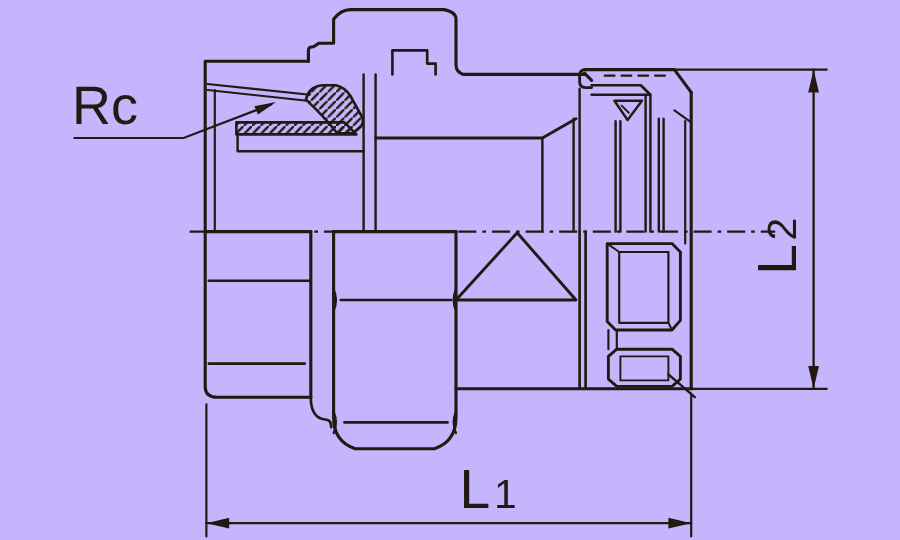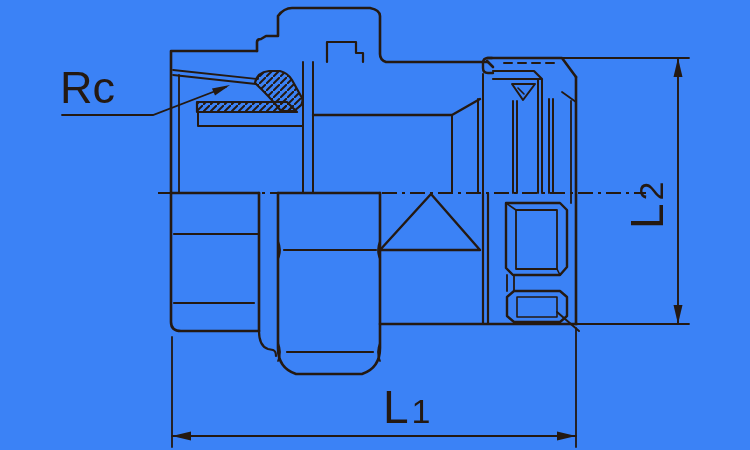--- a/index.html
+++ b/index.html
@@ -6,21 +6,21 @@
     margin: 0;
     padding: 0;
     background: #ffffff;
     width: 750px;
     height: 450px;
     overflow: hidden;
   }
   .canvas-wrap {
     width: 750px;
     height: 450px;
-    background: #3b82f6;
+    background: #c4b5fd;
     position: relative;
   }
   svg { display: block; }
   .lbl {
     font-family: "Liberation Sans", "DejaVu Sans", sans-serif;
     fill: #241912;
   }
 </style>
 </head>
 <body>

